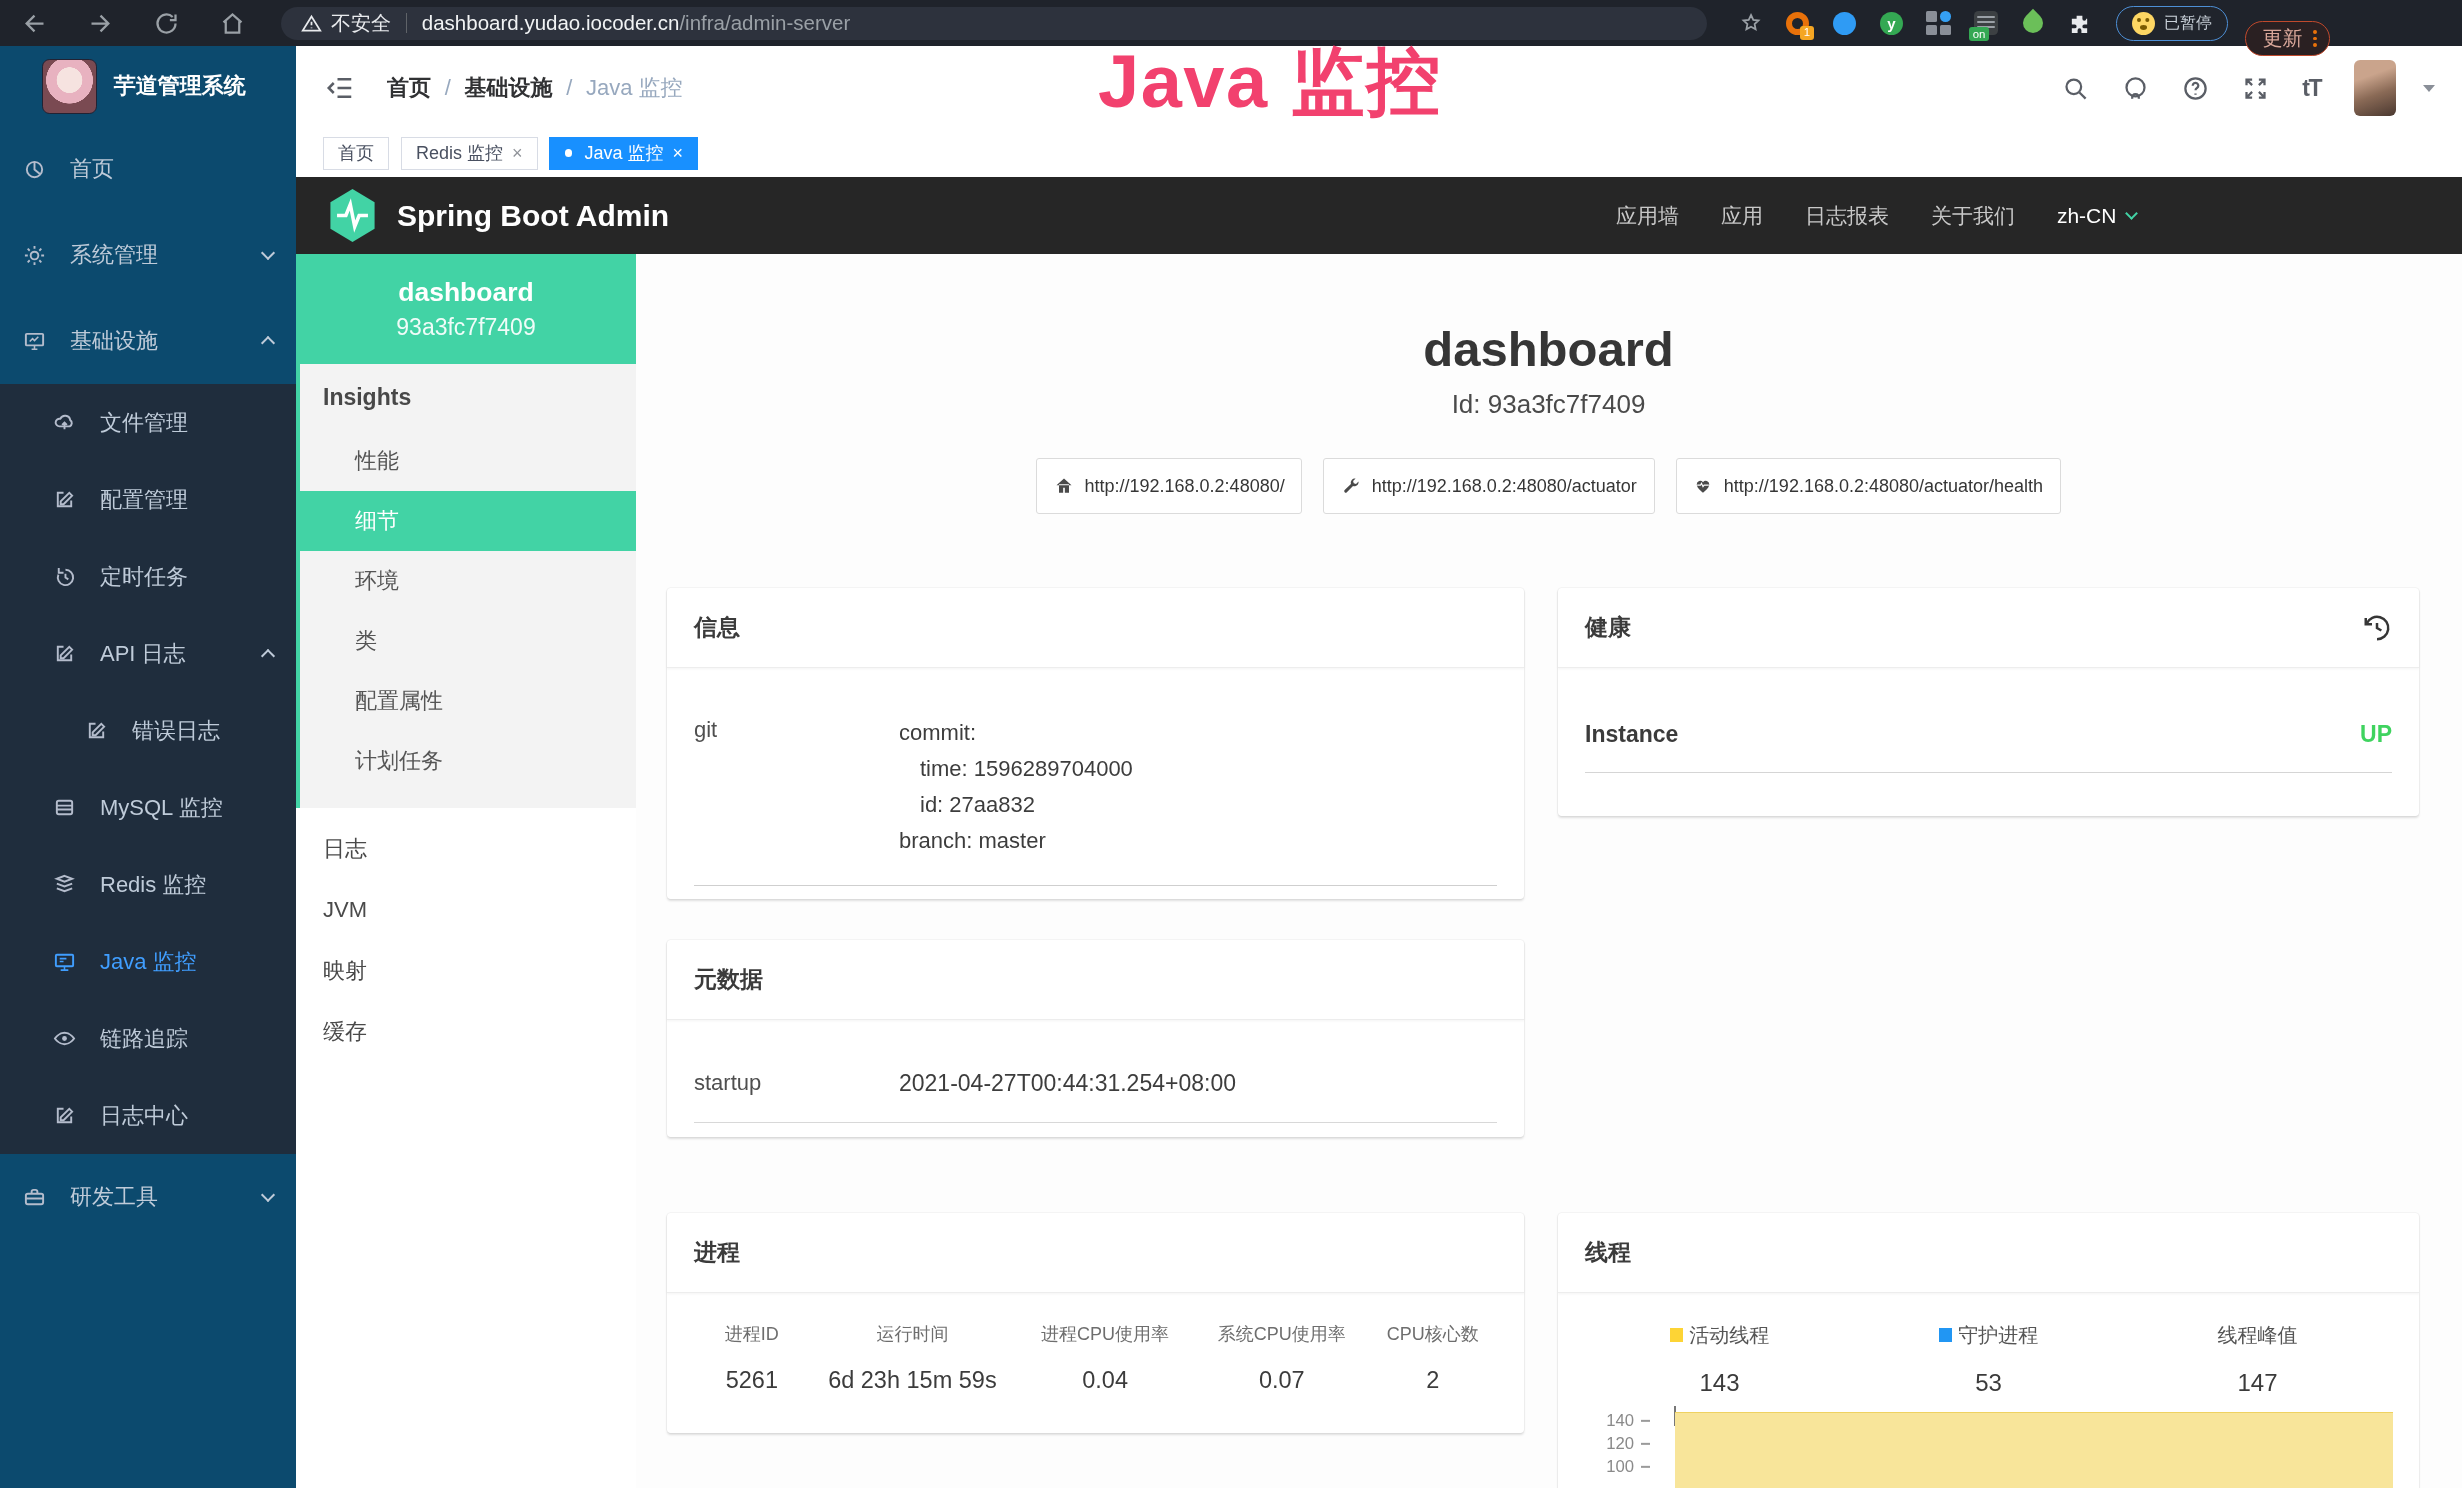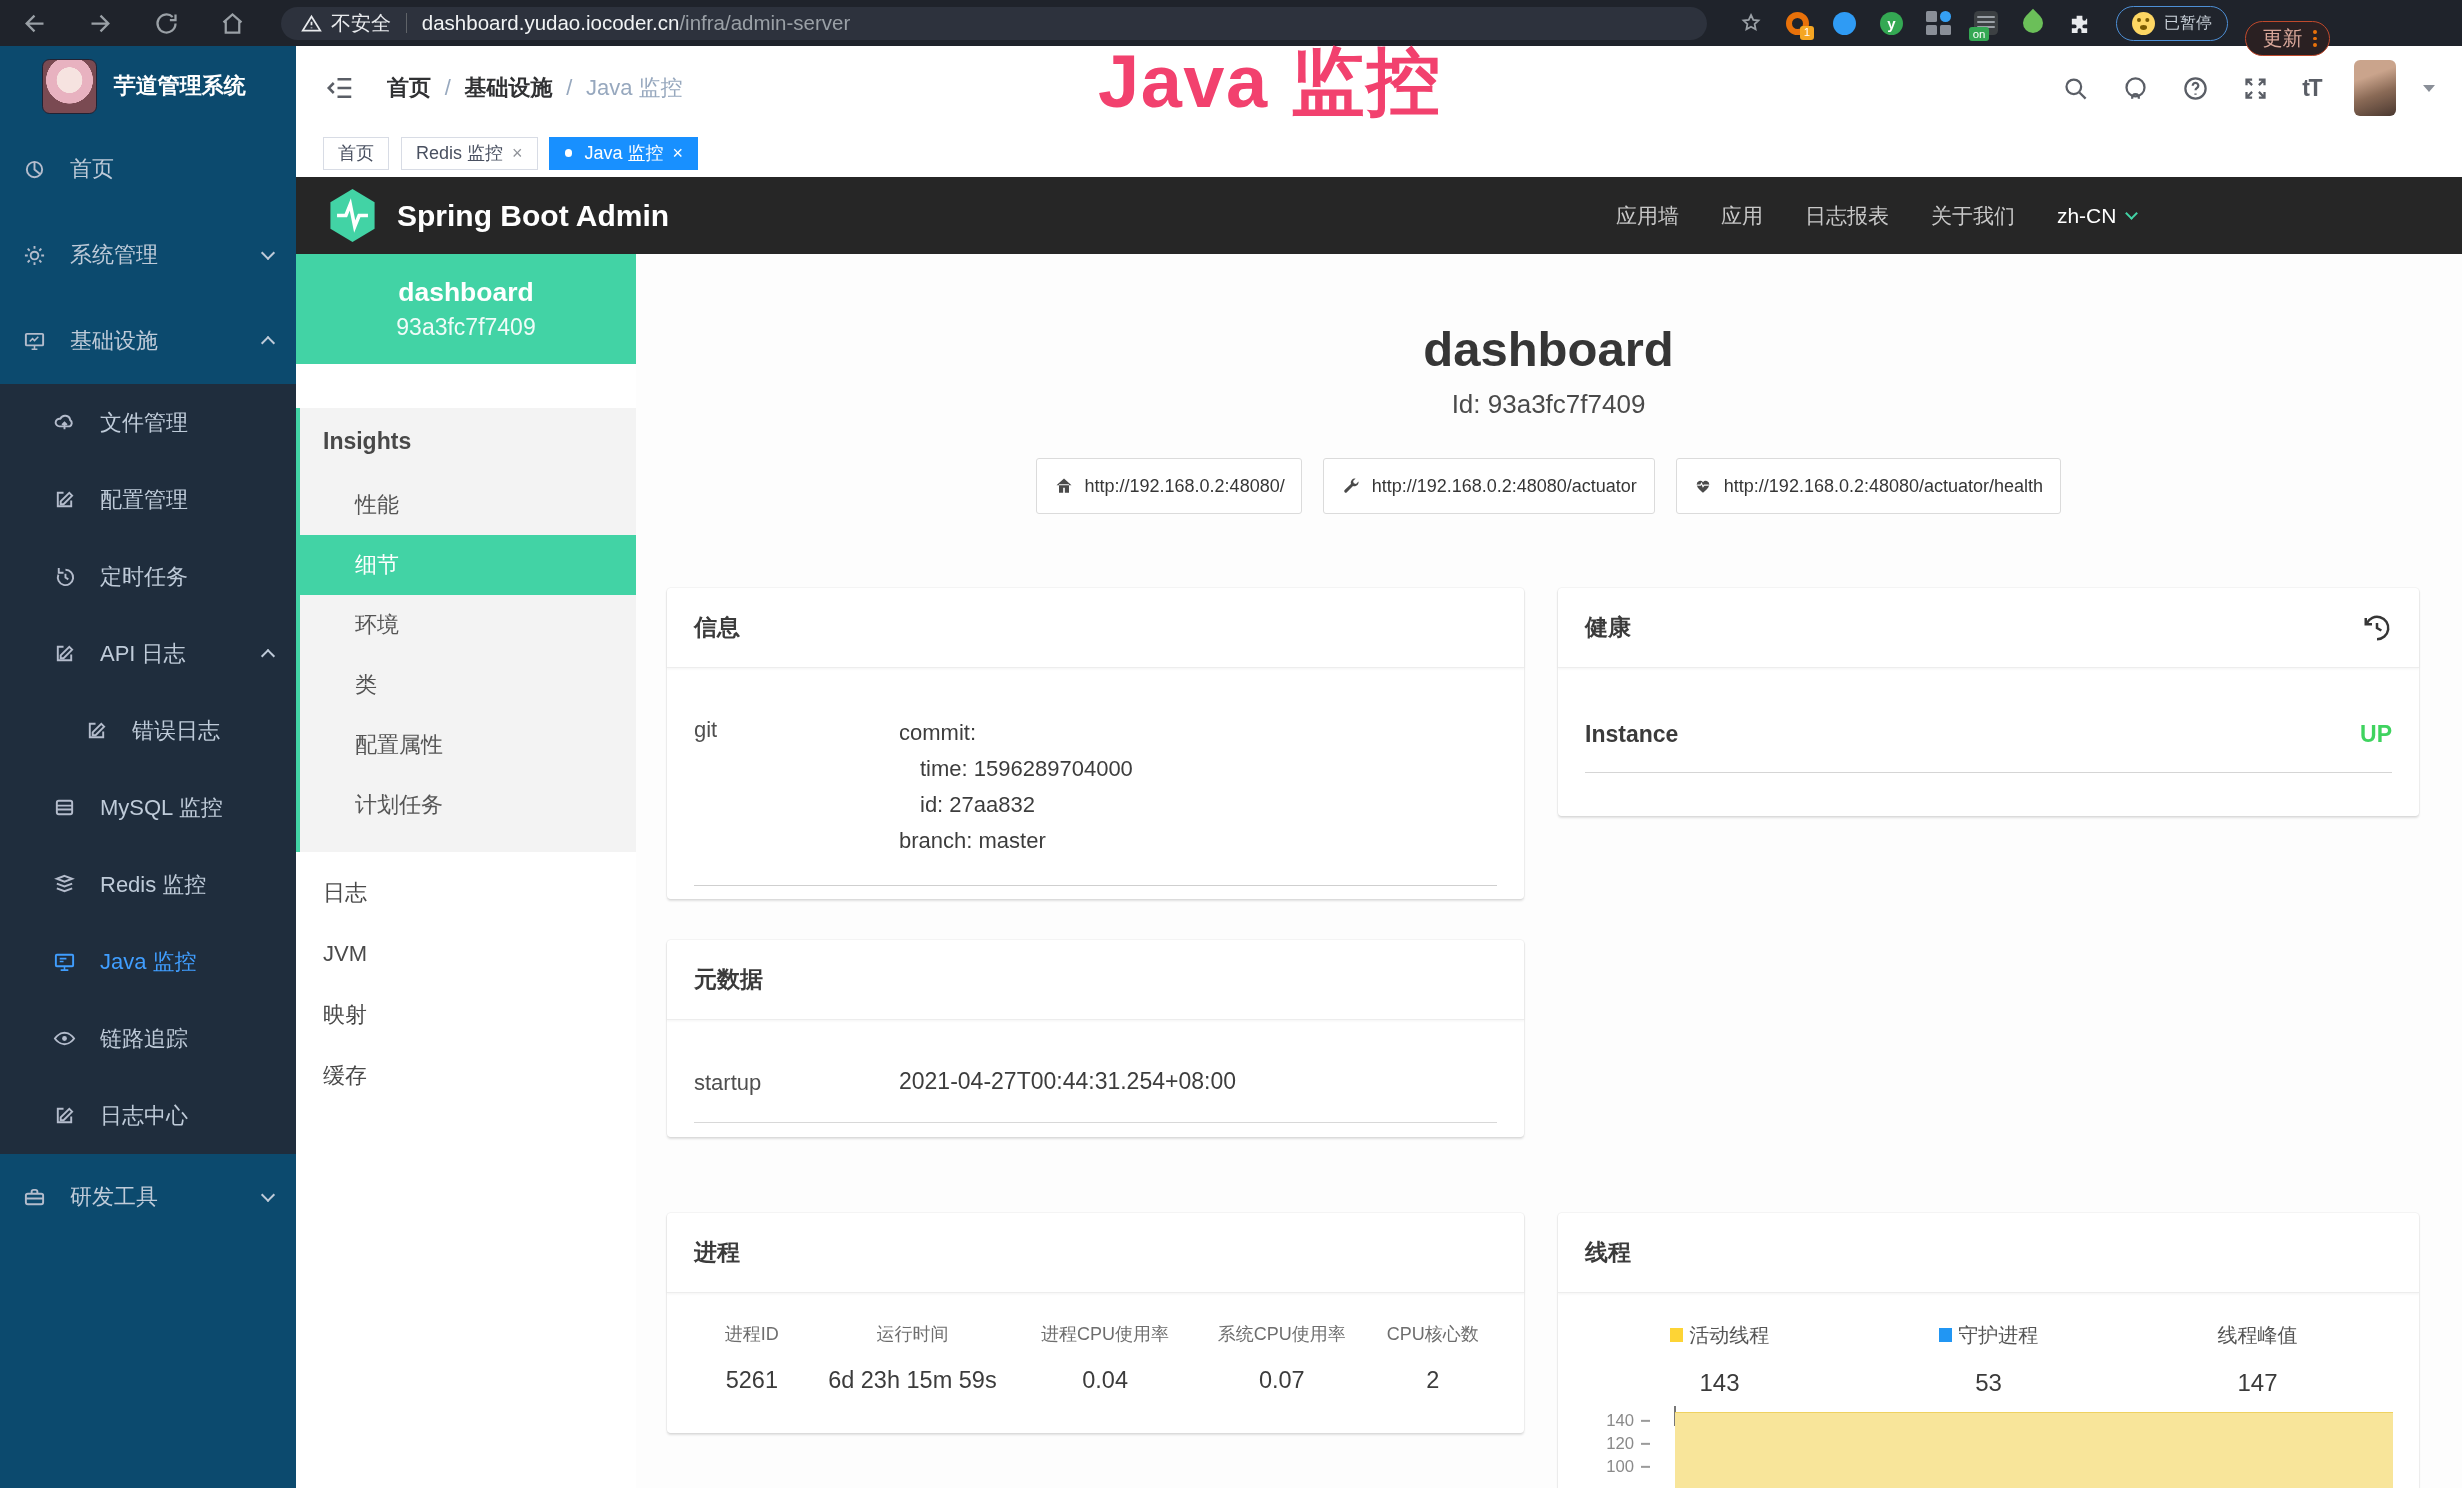--- a/index.html
+++ b/index.html
@@ -88,21 +88,21 @@
   .sba-nav { margin-left:auto; margin-right:326px; display:flex; align-items:center; gap:42px; font-size:21px; color:#c8c8c8; }
   .sba-nav .loc { color:#fff; display:flex; align-items:center; gap:10.6px; }
   .sba-nav .loc .chev { color:#42d3a5; width:9px; height:9px; }
 
   
   .sba-side { position:absolute; left:296px; top:254px; width:340px; bottom:0; background:#fff; z-index:4; }
   .inst-head { height:110px; background:#42d3a5; color:#fff; display:flex; flex-direction:column; align-items:center; justify-content:center; gap:6px; }
   .inst-name { font-size:26.5px; font-weight:bold; }
   .inst-id { font-size:23px; color:rgba(255,255,255,.92); }
   .insights { background:#f3f3f3; border-left:4.6px solid #42d3a5; padding-bottom:16.7px; }
-  .insights .grp { height:67px; display:flex; align-items:center; padding-left:23px; font-size:23px; font-weight:bold; color:#484848;margin-top:44px; }
+  .insights .grp { height:67px; display:flex; align-items:center; padding-left:23px; font-size:23px; font-weight:bold; color:#484848; }
   .s-item { height:60px; display:flex; align-items:center; padding-left:55px; font-size:22px; color:#555; cursor:pointer; }
   .s-item.active { background:#42d3a5; color:#fff; }
   .side-others { margin-top:10.6px; }
   .side-others .s-item { padding-left:27px; height:61px; color:#4a4a4a; }
 
   
   .sba-main { position:absolute; left:635px; top:254px; right:0; bottom:0; background:#fdfdfd; z-index:3; }
   .m-title { text-align:center; margin-top:67px; font-size:49px; font-weight:600; color:#363636; }
   .m-id { text-align:center; margin-top:12px; font-size:26px; color:#4a4a4a; }
   .chips { margin-top:38px; display:flex; justify-content:center; gap:21px; }
@@ -113,21 +113,21 @@
   .card-h .hsp { flex:1; }
   .card-h .hist { width:30px; height:30px; color:#363636; }
   .card-b { padding:27px; }
   .kv-row { display:flex; border-bottom:0.8px solid #cfcfcf; padding-bottom:26px; margin-top:20px; }
   .kv-k { width:205px; flex:0 0 auto; font-size:22px; color:#4f4f4f; padding-top:1.5px; }
   .kv-v { font-size:22px; color:#3d3d3d; line-height:36px; }
   .kv-v .ind { padding-left:21px; }
   .hrow { display:flex; align-items:center; justify-content:space-between; border-bottom:0.8px solid #d5d5d5; padding-bottom:24px; margin-top:26px; }
   .hrow .hk { font-size:23px; font-weight:600; color:#3b3b3b; }
   .hrow .up { font-size:23px; font-weight:bold; }
-  .meta-row { display:flex; align-items:flex-start; border-bottom:1.5px solid #d8d8d8; padding-bottom:26px; margin-top:21px; }
+  .meta-row { display:flex; align-items:flex-end; border-bottom:1.5px solid #d8d8d8; padding-bottom:26px; margin-top:21px; }
   .meta-row .kv-v { line-height:26px; font-size:23px; }
   .ptable { display:grid; grid-template-columns:0.9fr 1.6fr 1.4fr 1.35fr 1fr; text-align:center; margin-top:21px; }
   .pth { font-size:18px; color:#6e6e6e; }
   .ptv { font-size:23.5px; color:#3c3c3c; margin-top:21px; }
   .legend3 { display:grid; grid-template-columns:1fr 1fr 1fr; text-align:center; margin-top:21px; }
   .lg-lab { font-size:20px; color:#555; display:flex; align-items:center; justify-content:center; gap:6px; }
   .lg-sq { width:13.7px; height:13.7px; display:inline-block; }
   .sq-yellow { background:#fdd435; }
   .sq-blue { background:#2196f3; }
   .lg-val { font-size:24px; color:#3b3b3b; margin-top:20px; }

